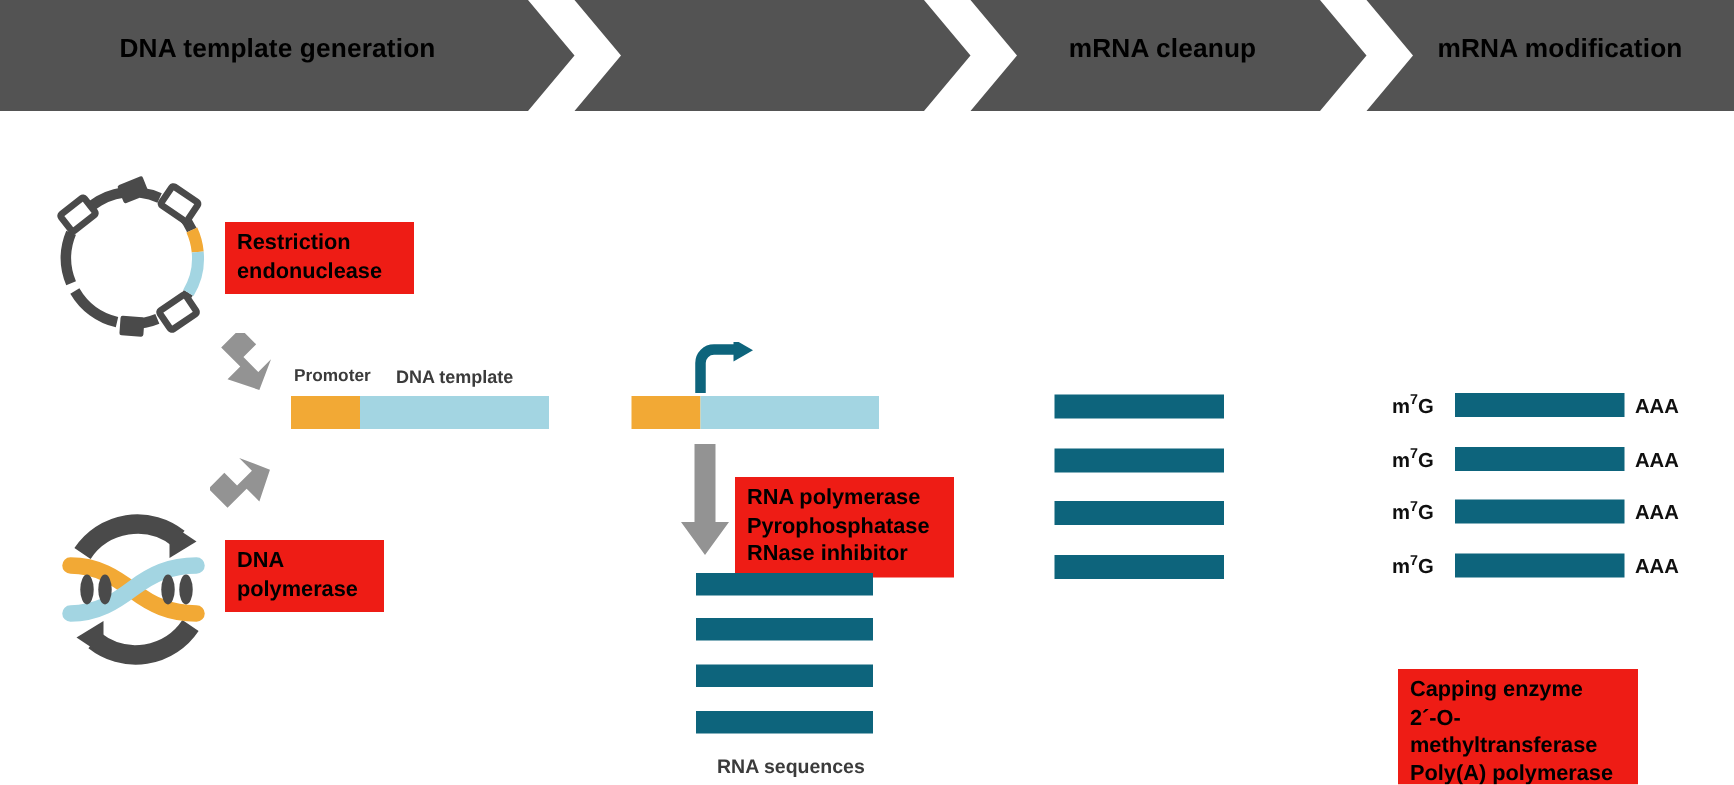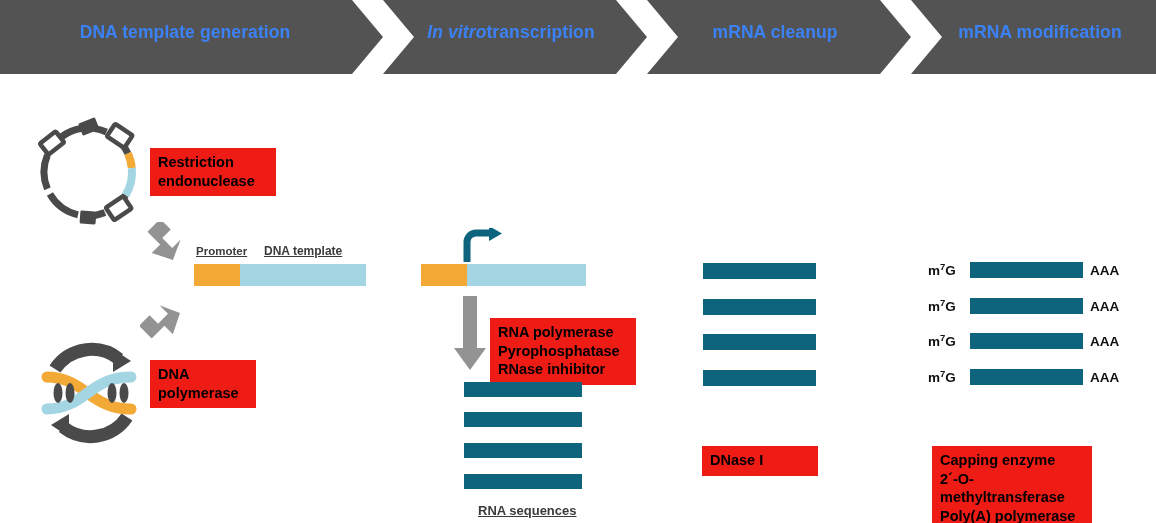--- a/index.html
+++ b/index.html
@@ -28,21 +28,21 @@
     width: 1156px;
     height: 74px;
   }
   .header-stage {
     position: absolute;
     top: 0;
     height: 65px;
     display: flex;
     align-items: center;
     justify-content: center;
-    color: #3b82f6;
+    color: #000000;
     font-size: 17.5px;
     font-weight: bold;
     letter-spacing: 0.1px;
     white-space: nowrap;
     text-align: center;
   }
   .header-stage .lbl { display: inline-block; }
   .header-stage .lbl-italic { font-style: italic; }
 
   
@@ -57,21 +57,20 @@
     box-sizing: border-box;
     white-space: pre-line;
   }
 
   
   .caption {
     position: absolute;
     color: #3b3b3b;
     font-weight: bold;
     white-space: nowrap;
-    text-decoration: underline;
   }
 
   
   .bar {
     position: absolute;
     box-sizing: border-box;
   }
   .bar-teal { background: #0d647c; }
   .bar-orange { background: #f2a935; }
   .bar-lblue { background: #a3d5e2; }
@@ -105,24 +104,20 @@
 
       <path d="M 352 0 L 383 0 L 414 37 L 383 74 L 352 74 L 383 37 Z" fill="#ffffff"></path>
       <path d="M 616 0 L 647 0 L 678 37 L 647 74 L 616 74 L 647 37 Z" fill="#ffffff"></path>
       <path d="M 880 0 L 911 0 L 942 37 L 911 74 L 880 74 L 911 37 Z" fill="#ffffff"></path>
     </svg>
 
     <div class="header-stage" style="left:0px; width:370px;">
       <span class="lbl">DNA template generation</span>
     </div>
 
-    <div class="header-stage" style="left:396px; width:230px;">
-      <span class="lbl-italic">In vitro</span>
-        <span class="lbl"> transcription</span>
-    </div>
 
     <div class="header-stage" style="left:924px; width:232px;">
       <span class="lbl">mRNA modification</span>
     </div>
 
     <div class="header-stage" style="left:660px; width:230px;">
       <span class="lbl">mRNA cleanup</span>
     </div>
   </div>
 
@@ -224,21 +219,20 @@
   <div class="bar bar-teal" style="left:464px; top:443px; width:118px; height:15px;"></div>
   <div class="bar bar-teal" style="left:464px; top:474px; width:118px; height:15px;"></div>
 
   <div class="caption" style="left:478px; top:503px; font-size:13px;">RNA sequences</div>
 
   <div class="bar bar-teal" style="left:703px; top:263px; width:113px; height:16px;"></div>
   <div class="bar bar-teal" style="left:703px; top:299px; width:113px; height:16px;"></div>
   <div class="bar bar-teal" style="left:703px; top:334px; width:113px; height:16px;"></div>
   <div class="bar bar-teal" style="left:703px; top:370px; width:113px; height:16px;"></div>
 
-  <div class="red-label" style="left:702px; top:446px; width:116px;">DNase I</div>
 
   <div class="seq-text" style="left:928px; top:263px;">m<sup>7</sup>G</div>
   <div class="bar bar-teal" style="left:970px; top:262px; width:113px; height:16px;"></div>
   <div class="seq-text" style="left:1090px; top:263px;">AAA</div>
 
   <div class="seq-text" style="left:928px; top:299px;">m<sup>7</sup>G</div>
   <div class="bar bar-teal" style="left:970px; top:298px; width:113px; height:16px;"></div>
   <div class="seq-text" style="left:1090px; top:299px;">AAA</div>
 
   <div class="seq-text" style="left:928px; top:334px;">m<sup>7</sup>G</div>

